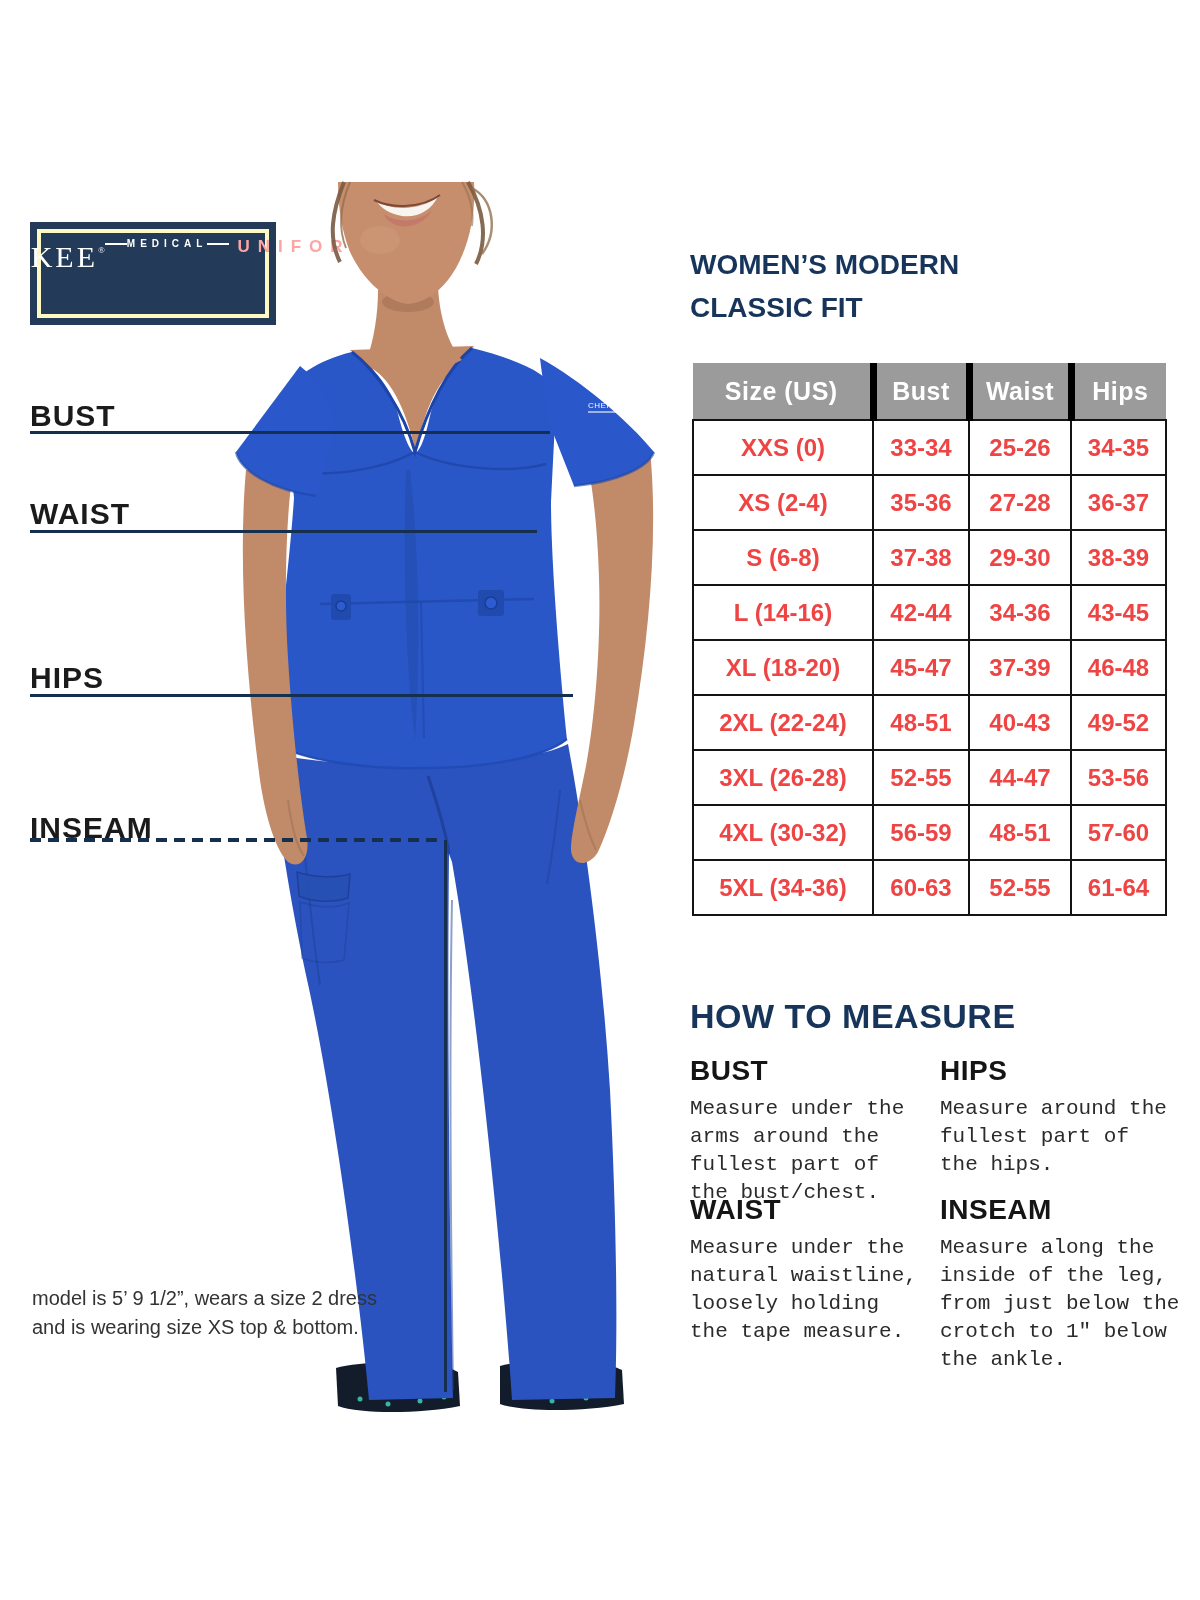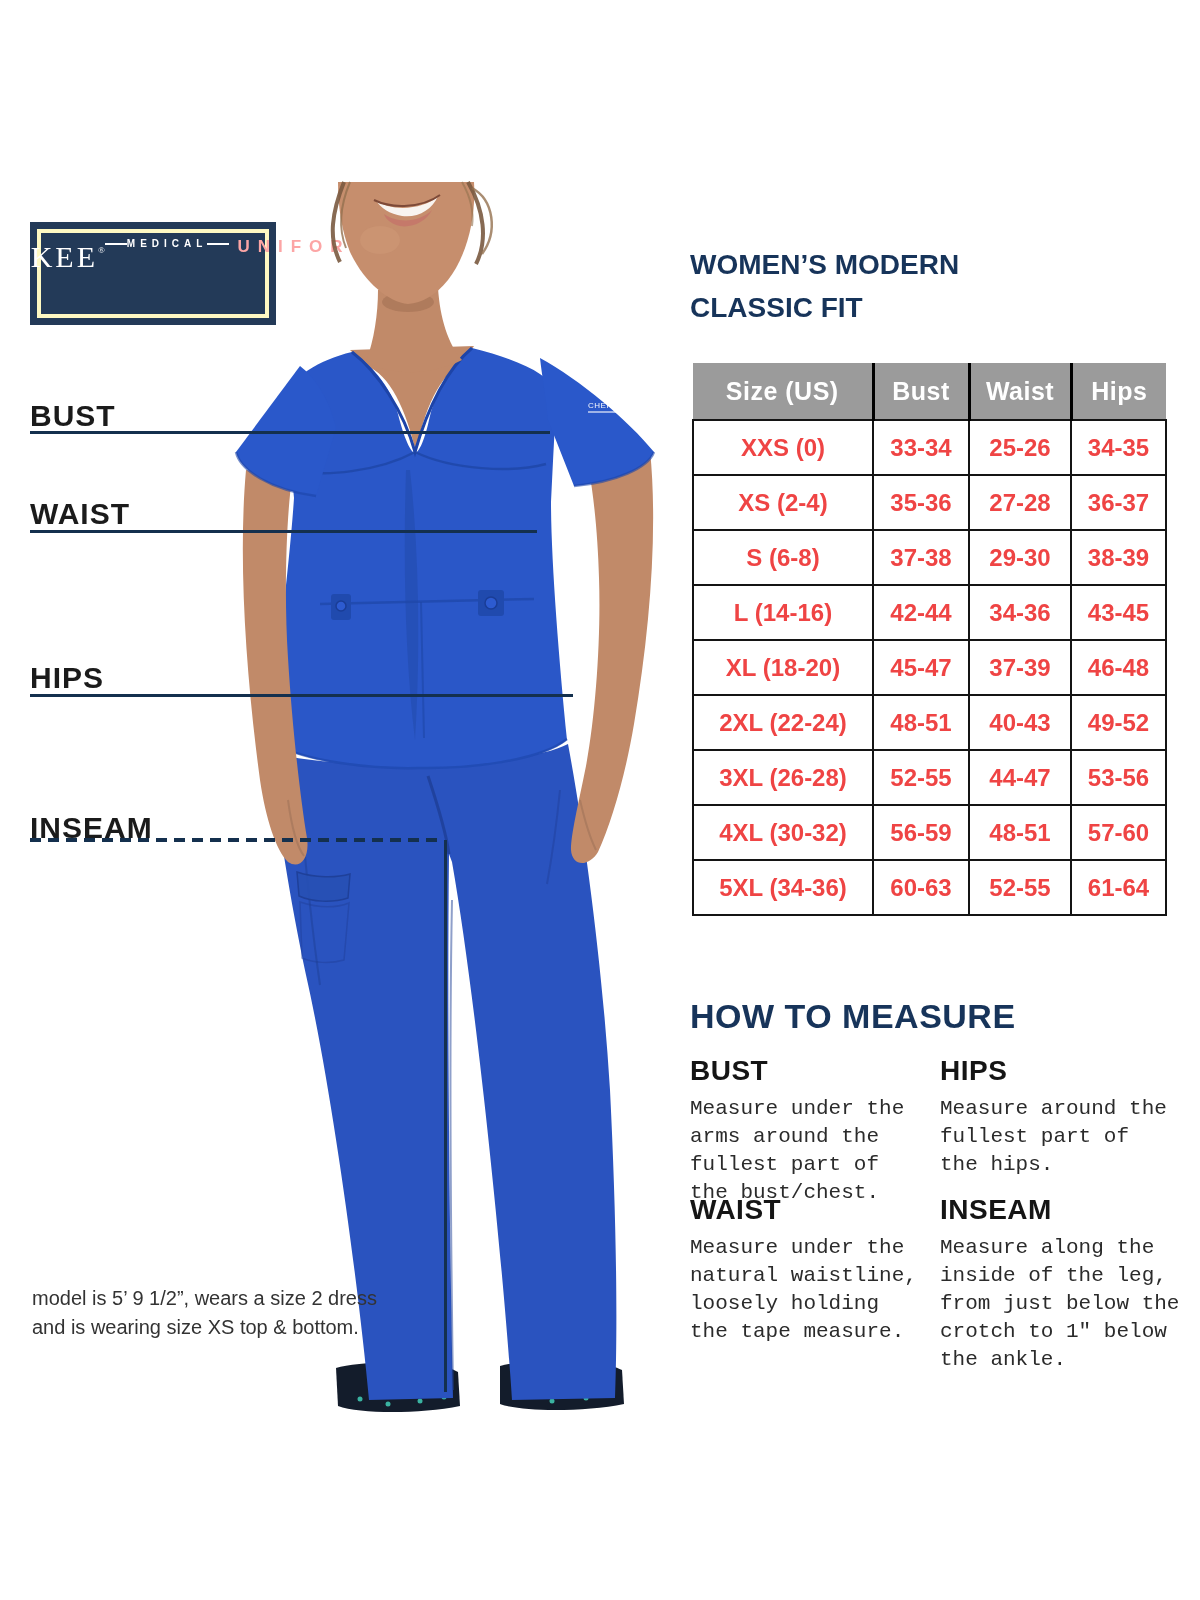--- a/index.html
+++ b/index.html
@@ -22,21 +22,21 @@
   .m-label{font-size:30px;font-weight:800;color:#1b1b1b;letter-spacing:1px;}
   .m-line{height:3px;background:#14304e;}
   .m-line-dashed{height:4px;background:repeating-linear-gradient(90deg,#14304e 0 11px,transparent 11px 18px);}
   .m-line-vert{width:3px;background:#14304e;}
 
   
   .size-title{left:690px;top:243px;font-size:28px;line-height:43px;font-weight:800;color:#17345a;}
 
   table.size-table{left:692px;top:363px;width:473px;border-collapse:collapse;table-layout:fixed;}
   .size-table thead th{background:#9b9b9b;color:#ffffff;font-size:25px;font-weight:700;
-    height:54px;border:none;border-right:3px solid #000000;letter-spacing:.5px;}
+    height:54px;border:none;border-right:7px solid #000000;letter-spacing:.5px;}
   .size-table thead th:last-child{border-right:none;}
   .size-table tbody td{border:2.5px solid #141414;height:51px;text-align:center;
     font-size:24px;font-weight:700;color:#ef4444;background:#ffffff;}
 
   .htm-title{left:690px;top:997px;font-size:34px;font-weight:800;color:#17345a;letter-spacing:.5px;}
   .measure-item h3{margin:0 0 8px 0;font-size:28px;font-weight:800;color:#151515;letter-spacing:.5px;}
   .measure-item p{margin:0;font-size:21px;line-height:28px;color:#2b2b2b;font-weight:400;font-family:Liberation Mono, monospace;}
 
   .model-note{left:32px;top:1284px;font-size:20px;line-height:29px;color:#333333;}
 

